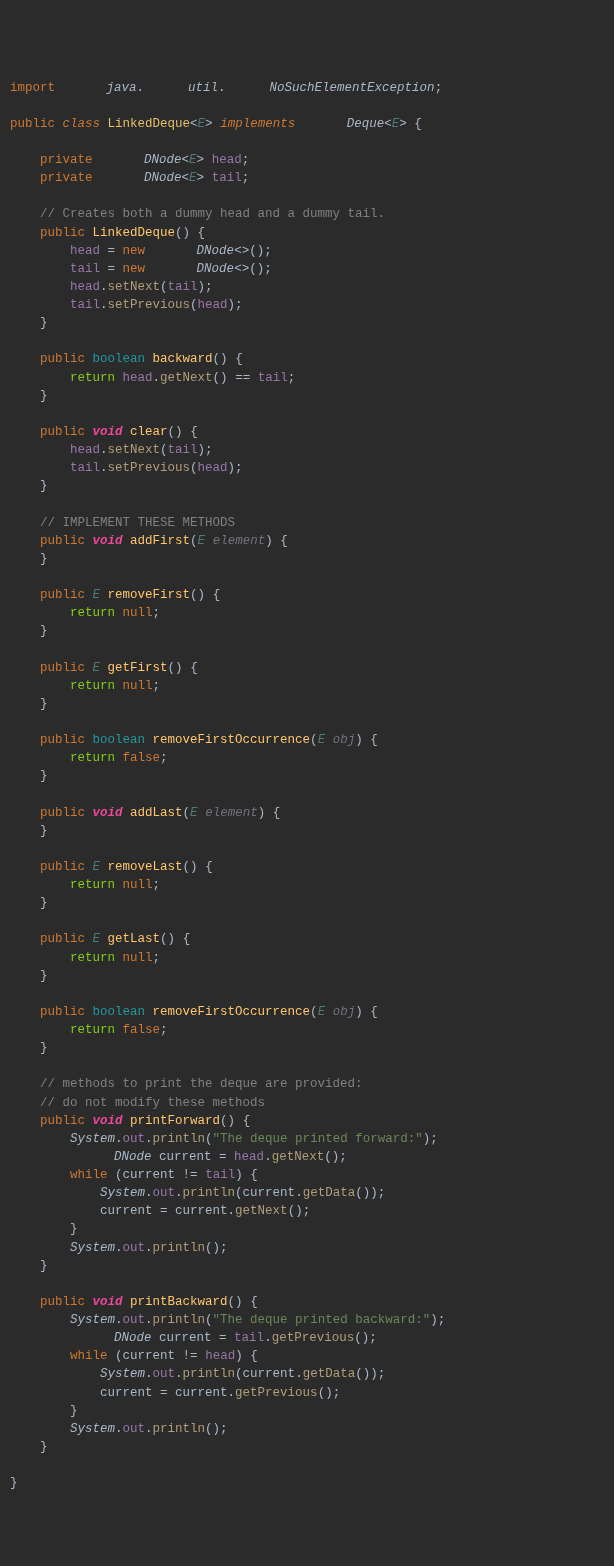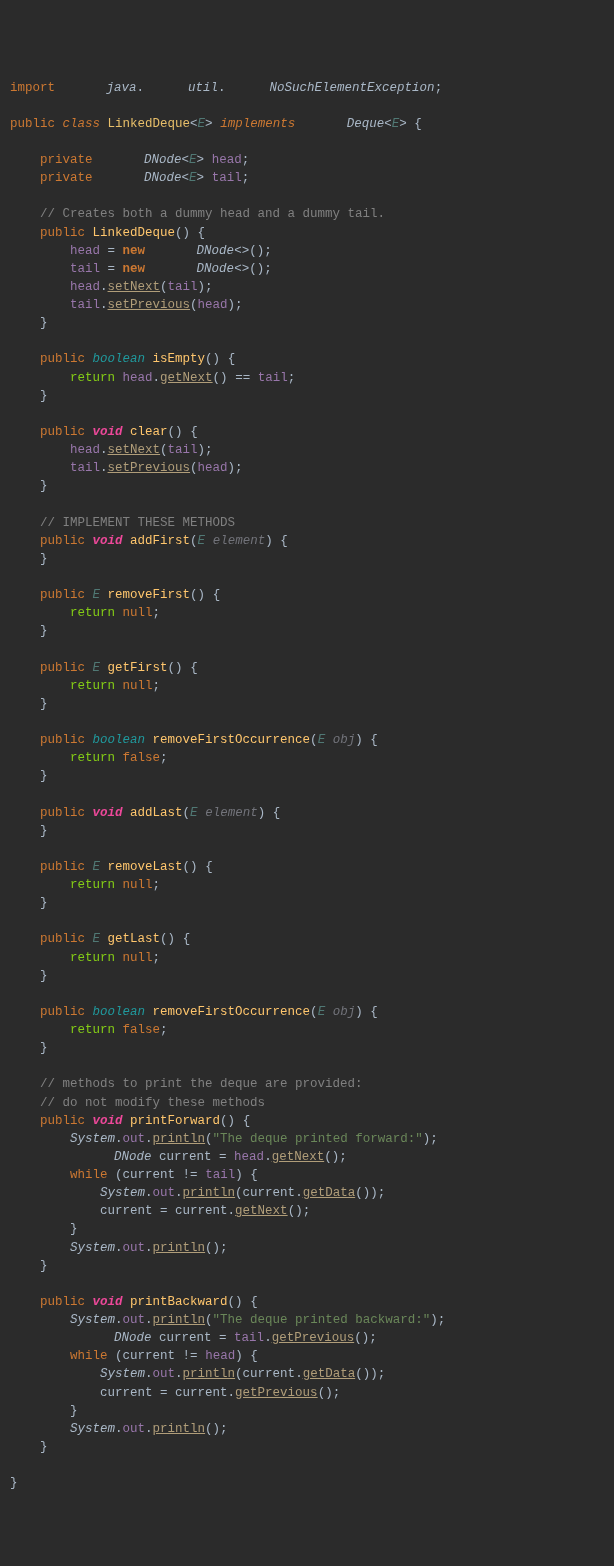--- a/index.html
+++ b/index.html
@@ -11,31 +11,31 @@
     color: #a9b7c6;
     padding: 6px 10px;
     white-space: pre;
     width: 614px;
   }
   .kw-import { color: #cc7832; margin-top: 12px; }
   .kw-class { color: #cc7832; font-style: italic; }
   .kw-public { color: #cc7832; }
   .kw-private { color: #cc7832; }
   .kw-return { color: #84cc16; }
-  .kw-new { color: #cc7832; font-weight: bold; }
+  .kw-new { color: #cc7832; }
   .kw-while { color: #cc7832; }
   .kw-void { color: #ec4899; font-style: italic; font-weight: bold; }
-  .kw-boolean { color: #20999d; font-style: italic; }
+  .kw-boolean { color: #20999d; }
   .kw-null { color: #cc7832; }
   .kw-false { color: #cc7832; }
   .type { color: #a9b7c6; font-style: italic; margin-left: 44px; }
   .type-param { color: #507874; font-style: italic; }
   .classname { color: #e8bf6a; }
   .method-def { color: #ffc66d; }
-  .method-call { color: #b09d79; text-decoration: underline; }
+  .method-call { color: #b09d79; }
   .field { color: #9876aa; }
   .param-name { color: #72737a; font-style: italic; }
   .comment { color: #808080; margin-top: 13px; }
   .string { color: #6a8759; }
   .sys { color: #a9b7c6; font-style: italic; }
   .out { color: #9876aa; }
   .punct { color: #a9b7c6; }
   .op { color: #a9b7c6; }
   .brace { color: #a9b7c6; }
 </style>
@@ -52,21 +52,21 @@
     <span class="kw-private">private</span> <span class="type">DNode</span><span class="punct">&lt;</span><span class="type-param">E</span><span class="punct">&gt;</span> <span class="field">tail</span><span class="punct">;</span>
 
     <span class="comment">// Creates both a dummy head and a dummy tail.</span>
     <span class="kw-public">public</span> <span class="method-def">LinkedDeque</span><span class="punct">()</span> <span class="brace">{</span>
         <span class="field">head</span> <span class="op">=</span> <span class="kw-new">new</span> <span class="type">DNode</span><span class="punct">&lt;&gt;();</span>
         <span class="field">tail</span> <span class="op">=</span> <span class="kw-new">new</span> <span class="type">DNode</span><span class="punct">&lt;&gt;();</span>
         <span class="field">head</span><span class="punct">.</span><span class="method-call">setNext</span><span class="punct">(</span><span class="field">tail</span><span class="punct">);</span>
         <span class="field">tail</span><span class="punct">.</span><span class="method-call">setPrevious</span><span class="punct">(</span><span class="field">head</span><span class="punct">);</span>
     <span class="brace">}</span>
 
-    <span class="kw-public">public</span> <span class="kw-boolean">boolean</span> <span class="method-def">isEmpty</span><span class="punct">()</span> <span class="brace">{</span>
+    <span class="kw-public">public</span> <span class="kw-boolean">boolean</span> <span class="method-def">backward</span><span class="punct">()</span> <span class="brace">{</span>
         <span class="kw-return">return</span> <span class="field">head</span><span class="punct">.</span><span class="method-call">getNext</span><span class="punct">()</span> <span class="op">==</span> <span class="field">tail</span><span class="punct">;</span>
     <span class="brace">}</span>
 
     <span class="kw-public">public</span> <span class="kw-void">void</span> <span class="method-def">clear</span><span class="punct">()</span> <span class="brace">{</span>
         <span class="field">head</span><span class="punct">.</span><span class="method-call">setNext</span><span class="punct">(</span><span class="field">tail</span><span class="punct">);</span>
         <span class="field">tail</span><span class="punct">.</span><span class="method-call">setPrevious</span><span class="punct">(</span><span class="field">head</span><span class="punct">);</span>
     <span class="brace">}</span>
 
     <span class="comment">// IMPLEMENT THESE METHODS</span>
     <span class="kw-public">public</span> <span class="kw-void">void</span> <span class="method-def">addFirst</span><span class="punct">(</span><span class="type-param">E</span> <span class="param-name">element</span><span class="punct">)</span> <span class="brace">{</span>

